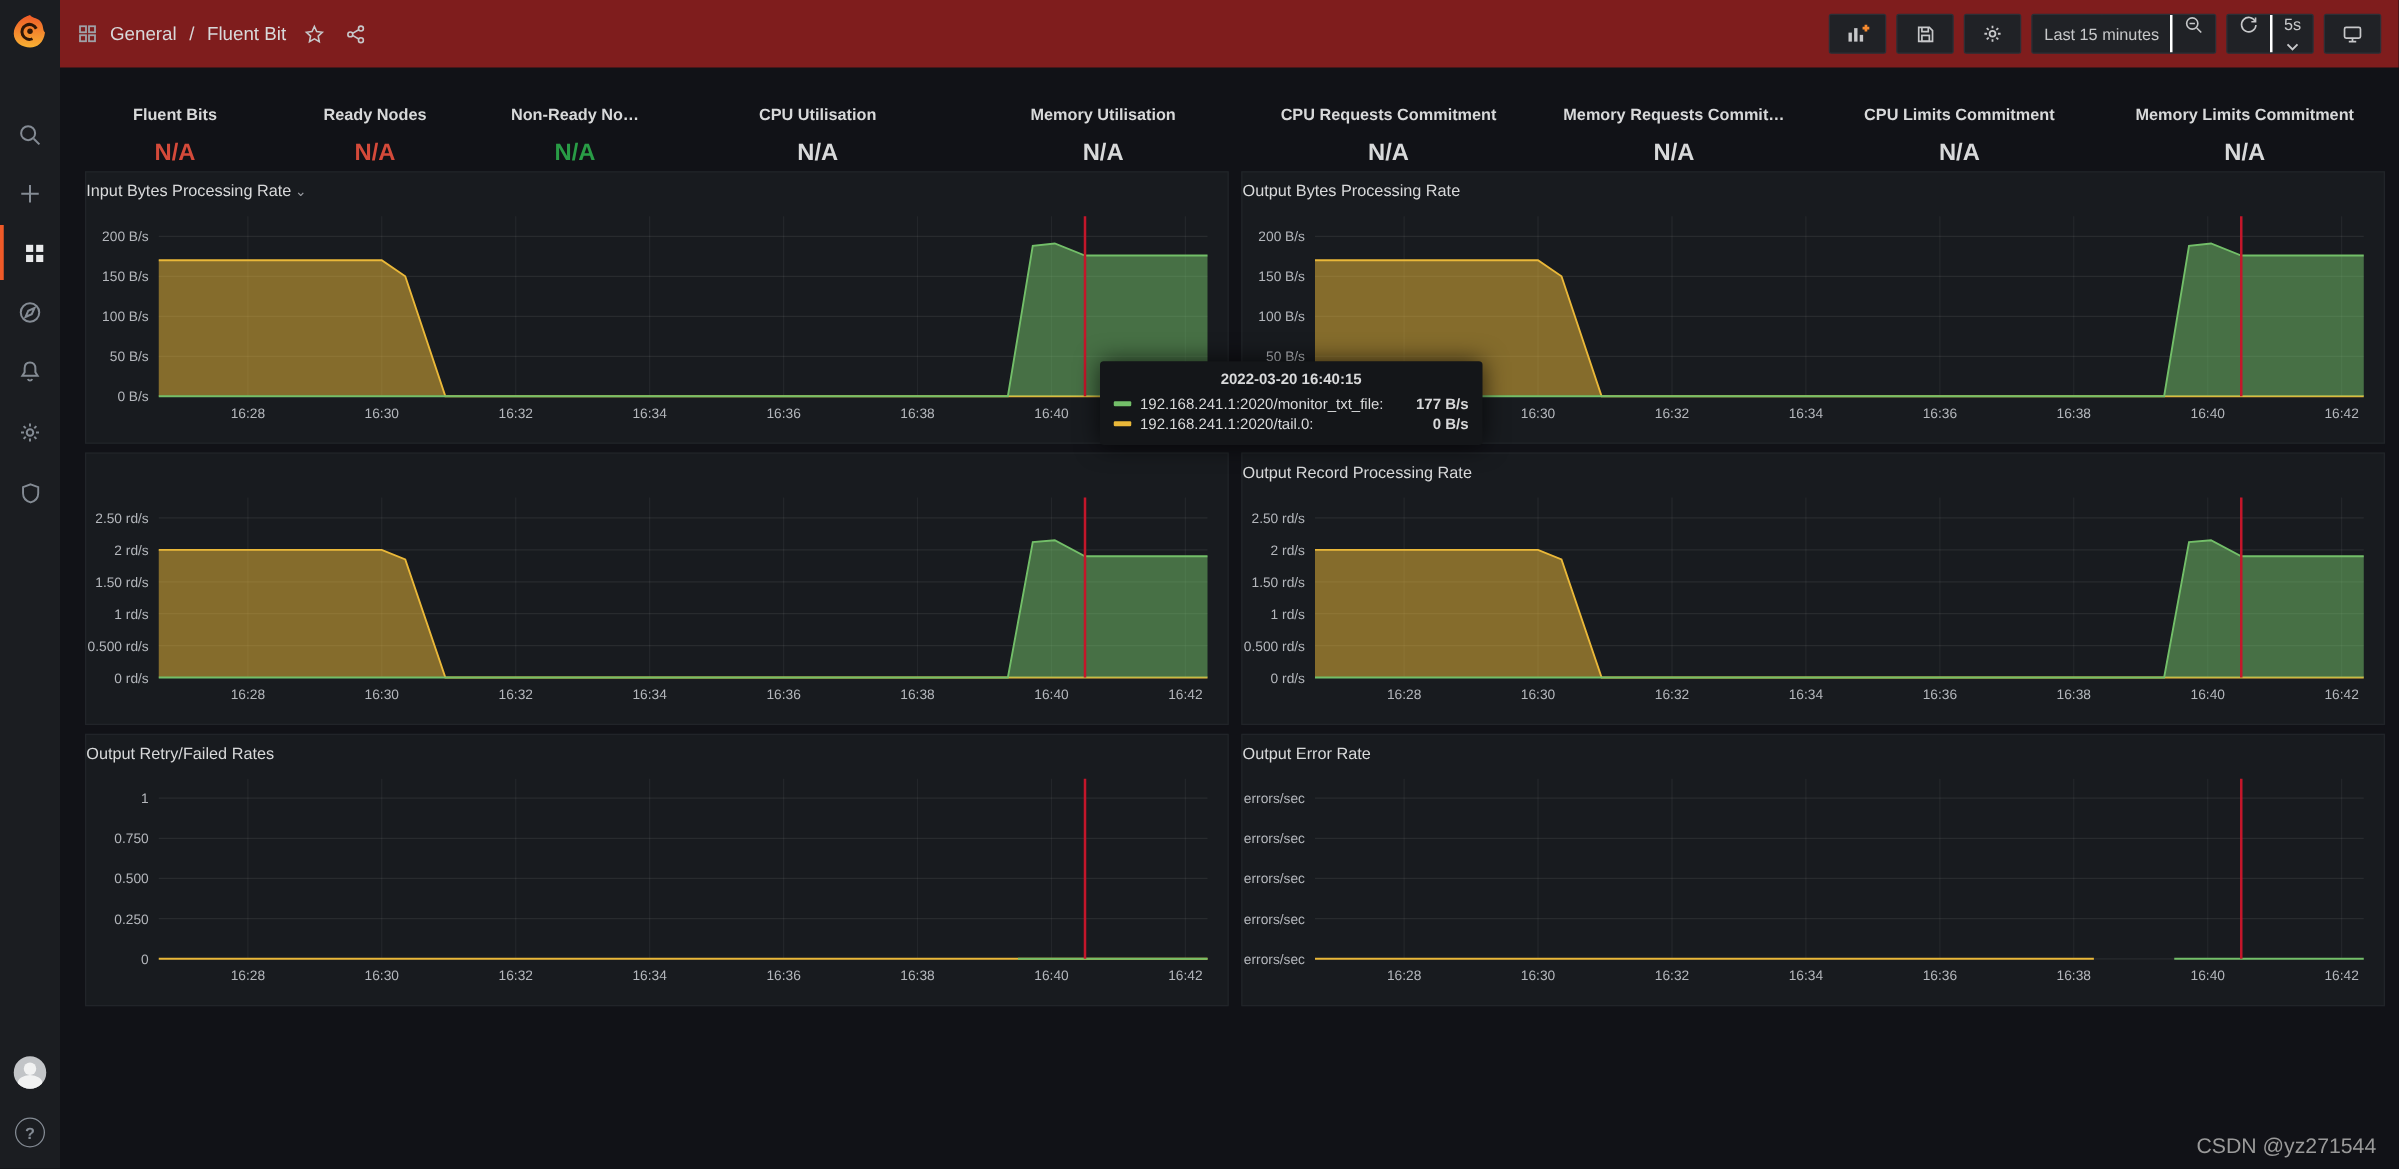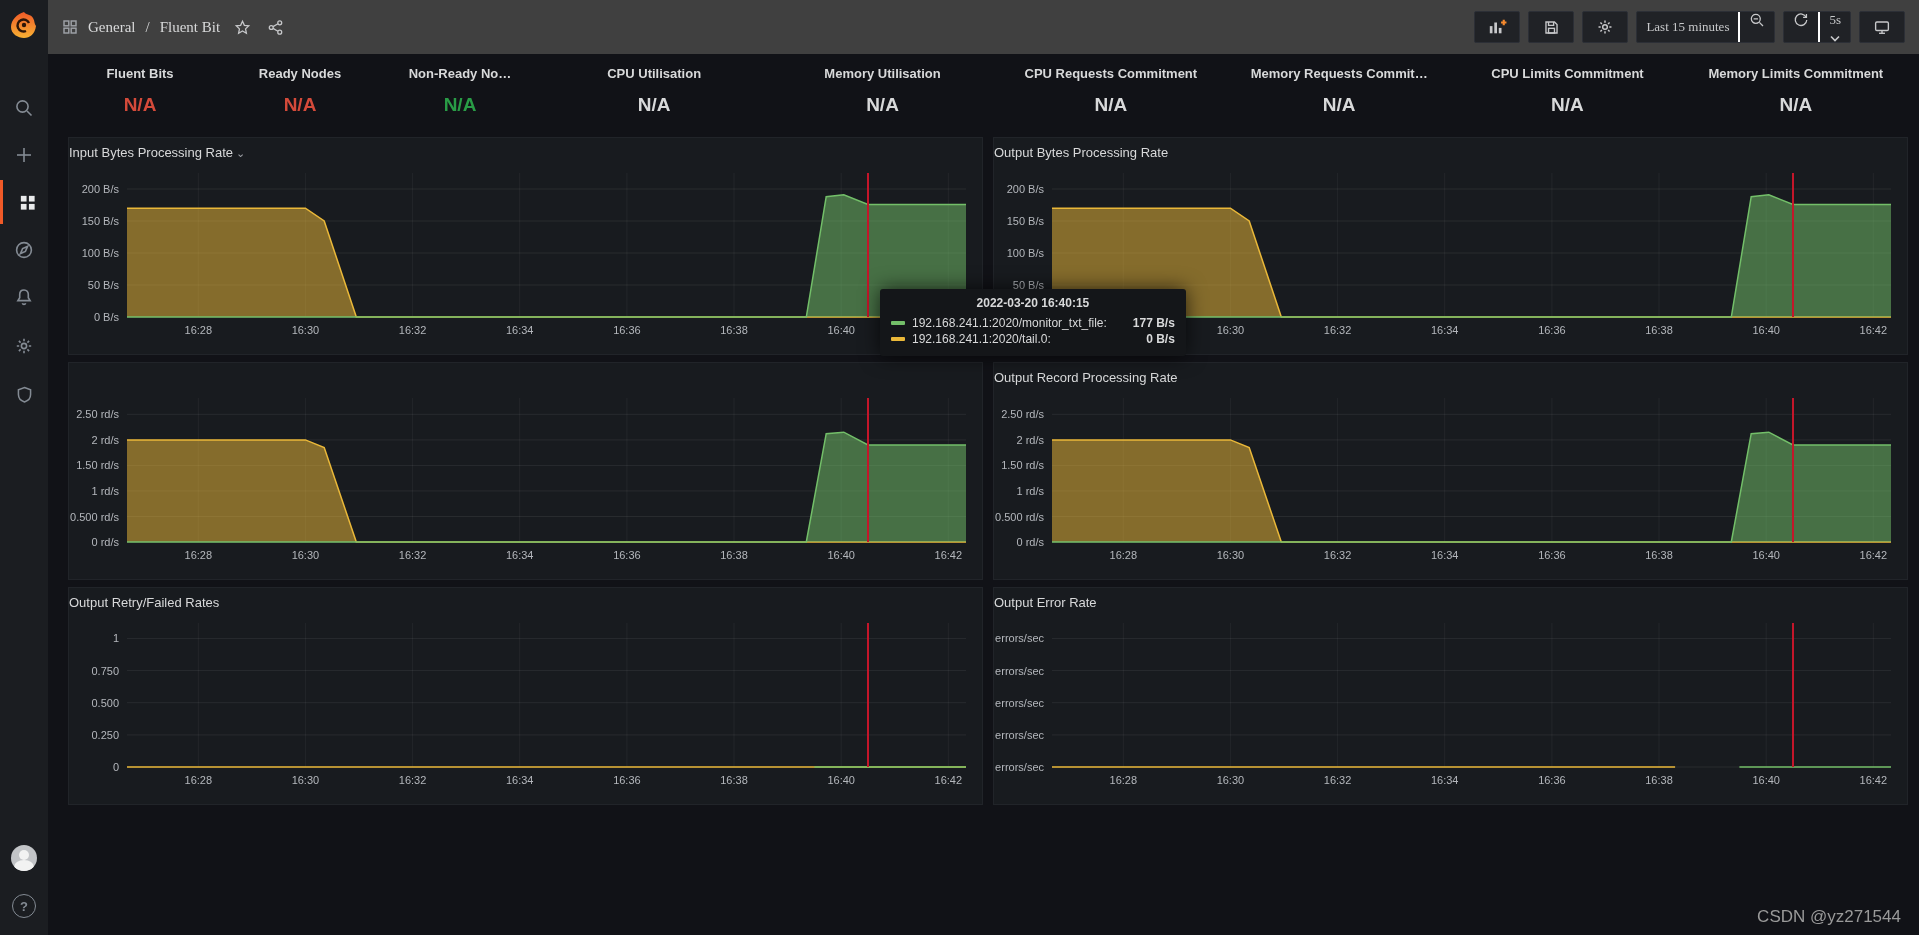--- a/index.html
+++ b/index.html
@@ -12,33 +12,33 @@
   .side-item svg{stroke:#848b94;fill:none;stroke-width:1.6;}
   .side-item.active{border-left:3px solid #f05a28;}
   .side-item.active svg{stroke:#e9eaeb;fill:none;}
   .side-item.active svg rect{fill:#e9eaeb;stroke:none;}
   .avatar-circle{width:26px;height:26px;border-radius:50%;background:#c2c4c7;position:relative;overflow:hidden;}
   .avatar-circle .head{position:absolute;left:8px;top:5px;width:10px;height:10px;border-radius:50%;background:#f2f2f2;}
   .avatar-circle .body{position:absolute;left:3px;top:15px;width:20px;height:14px;border-radius:50%;background:#f2f2f2;}
   .help-circle{width:22px;height:22px;border-radius:50%;border:1.6px solid #848b94;color:#848b94;display:flex;align-items:center;justify-content:center;font-size:13px;font-weight:700;}
 
   
-  .topnav{position:absolute;left:48px;top:0;right:0;height:54px;background:#404040;display:flex;align-items:center;padding:0 14px;box-sizing:border-box;font-family:Liberation Serif, serif;}
+  .topnav{position:absolute;left:48px;top:0;right:0;height:54px;background:#7f1d1d;display:flex;align-items:center;padding:0 14px;box-sizing:border-box;}
   .crumb{display:flex;align-items:center;gap:10px;font-size:15px;color:#d8d9da;}
   .crumb .sep{color:#d8d9da;}
   .nav-icon{color:#9fa2a8;display:inline-flex;align-items:center;}
   .nav-right{margin-left:auto;display:flex;align-items:center;gap:8px;}
   .nav-btn{height:30px;min-width:30px;background:#202226;border:1px solid #2c2f36;border-radius:2px;display:flex;align-items:center;justify-content:center;padding:0 7px;cursor:pointer;color:#c7c8ca;font-size:13px;gap:6px;}
   .nav-group{display:flex;height:30px;background:#202226;border:1px solid #2c2f36;border-radius:2px;overflow:hidden;}
   .nav-group .seg{display:flex;align-items:center;gap:7px;padding:0 9px;color:#c7c8ca;font-size:13px;cursor:pointer;flex-direction:column;}
   .nav-group .seg + .seg{border-left:2px solid #ffffff;}
   .nav-btn svg,.nav-group svg{stroke:#c7c8ca;fill:none;stroke-width:1.6;}
 
   
-  .stats-row{position:absolute;left:60px;top:58px;width:1850px;height:76px;display:flex;}
+  .stats-row{position:absolute;left:60px;top:58px;width:1850px;height:76px;display:flex;align-items:flex-end;}
   .stat{display:flex;flex-direction:column;align-items:center;justify-content:flex-start;padding-top:8px;flex:1;}
   .stat.narrow{flex:0 0 160px;}
   .stat .s-title{font-size:13px;font-weight:600;color:#d8d9da;white-space:nowrap;}
   .stat .s-value{margin-top:13px;font-size:19px;font-weight:700;}
 
   
   .charts-grid{position:absolute;left:68px;top:137px;display:grid;grid-template-columns:915px 915px;grid-auto-rows:218px;gap:7px 10px;}
   .panel{background:#181b1f;border:1px solid #212429;box-sizing:border-box;position:relative;}
   .panel-title{position:absolute;top:7px;left:0;right:0;text-align:left;font-size:13px;font-weight:500;color:#d8d9da;cursor:pointer;z-index:2;}
   .panel-title .caret{color:#9fa2a8;font-size:11px;margin-left:3px;}

